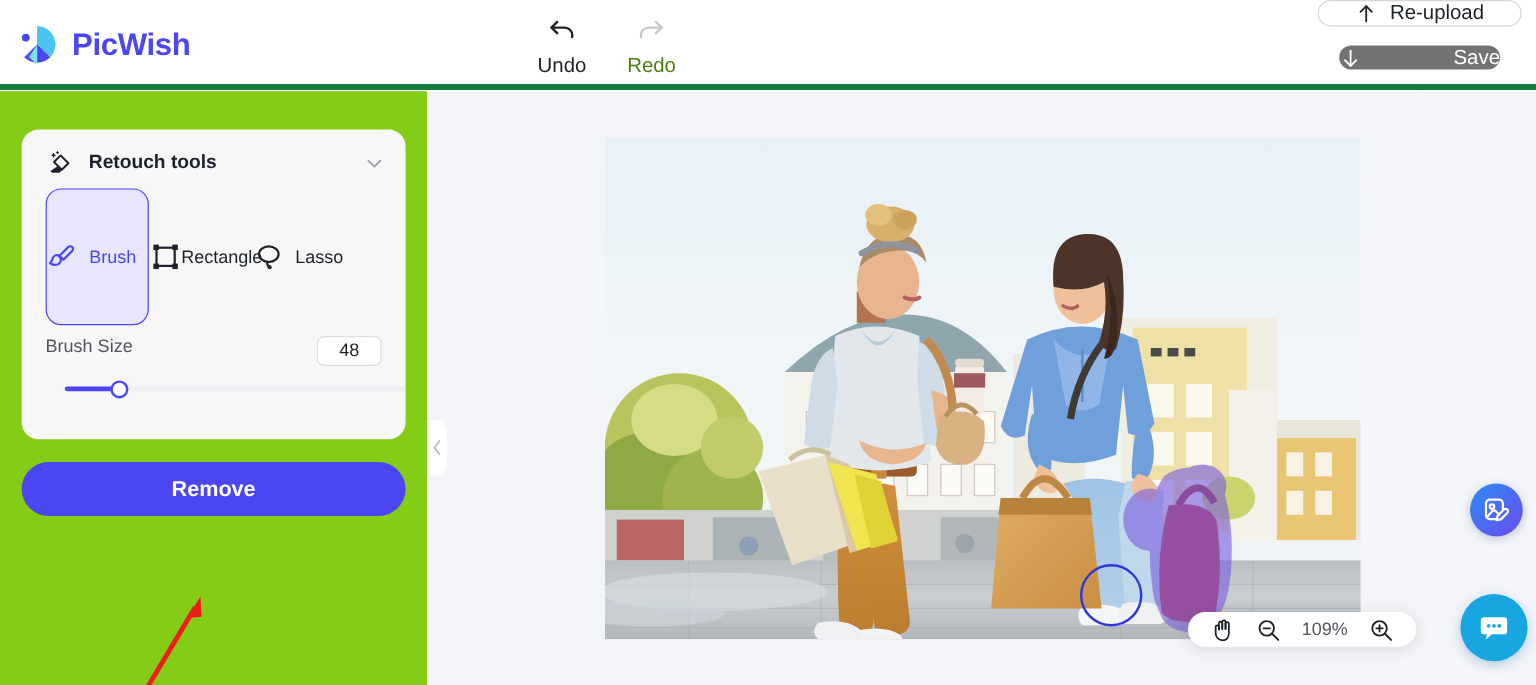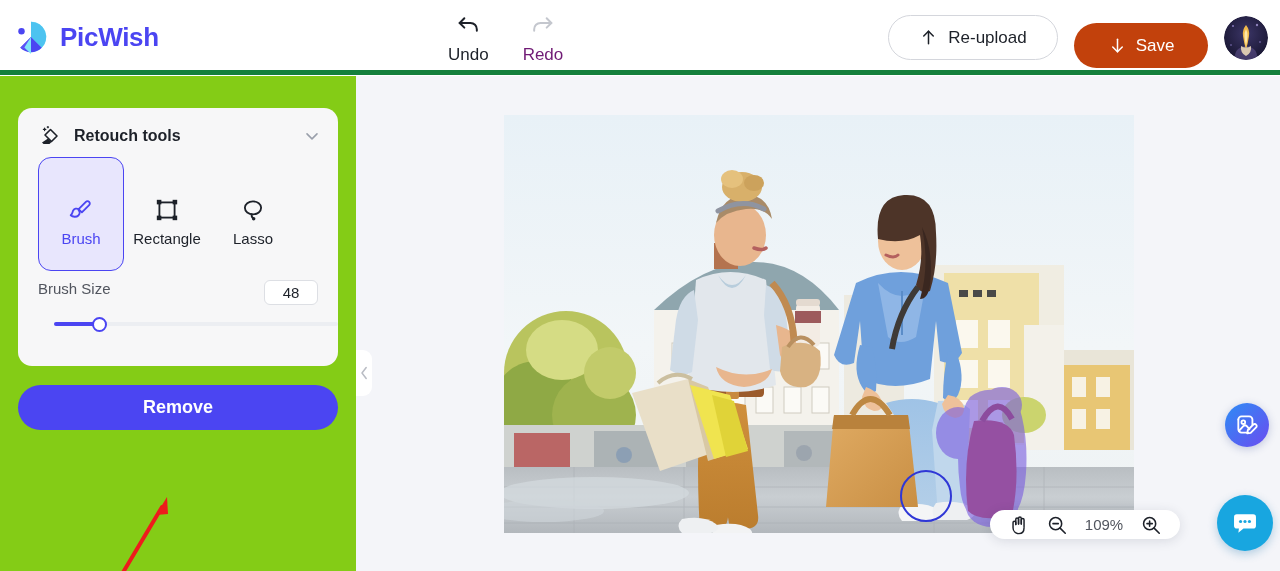--- a/index.html
+++ b/index.html
@@ -31,38 +31,38 @@
   #history-group {
     position: absolute; left: 446px; top: 0; height: 75px;
     display: flex; align-items: center; gap: 30px;
   }
   .hist-btn {
     display: flex; align-items: center; gap: 9px;
     background: none; border: none; cursor: pointer;
     font-family: inherit; font-size: 17px; padding: 4px 2px; flex-direction: column;
   }
   .hist-btn.active { color: #1d2129; }
-  .hist-btn.disabled { color: #701a75; cursor: default; }
+  .hist-btn.disabled { color: #4d7c0f; cursor: default; }
   .hist-btn svg { display: block; }
 
   #actions {
     position: absolute; right: 12px; top: 0; height: 75px;
-    display: flex; align-items: center; gap: 16px;
+    display: flex; align-items: center; gap: 16px; flex-direction: column;
   }
   #reupload-btn {
     display: flex; align-items: center; justify-content: center; gap: 10px;
     width: 170px; height: 45px; border-radius: 23px;
     background: #fff; border: 1px solid #d4d6dc;
     font-family: inherit; font-size: 17px; color: #1d2129; cursor: pointer;
   }
   #save-btn {
-    display: flex; align-items: center; justify-content: center; gap: 9px;
+    display: flex; align-items: center; justify-content: space-between; gap: 9px;
     width: 134px; height: 45px; border-radius: 23px;
-    background: #c2410c; border: none;
-    font-family: inherit; font-size: 17px; color: #ffffff; cursor: default; margin-top: 16px;
+    background: #737373; border: none;
+    font-family: inherit; font-size: 17px; color: #ffffff; cursor: default;
   }
   #avatar {
     width: 44px; height: 44px; border-radius: 50%;
     overflow: hidden; display: block; cursor: pointer;
   }
 
   
   #sidebar {
     position: absolute; left: 0; top: 76px;
     width: 356px; height: 495px; background: #84cc16;
@@ -79,22 +79,22 @@
   #panel-title {
     font-size: 16px; font-weight: bold; color: #1d2129; margin-left: 12px;
   }
   #panel-collapse { margin-left: auto; cursor: pointer; display: block; }
 
   #tool-row {
     position: absolute; left: 20px; top: 49px;
     width: 290px; display: flex;
   }
   .tool {
-    width: 86px; padding-top: 35px; padding-bottom: 8px;
-    display: flex; flex-direction: column; align-items: center;
+    width: 86px; padding-top: 7px; padding-bottom: 8px;
+    display: flex; flex-direction: row; align-items: center;
     border-radius: 13px; cursor: pointer;
     border: 1.5px solid transparent; background: transparent;
   }
   .tool .ticon { height: 34px; display: flex; align-items: center; }
   .tool .tlabel {
     font-size: 15px; color: #1d2129; text-align: center;
     line-height: 1.25; width: 72px; margin-top: 3px;
   }
   .tool.selected {
     background: #e8e6fd; border-color: #4b45f2;

